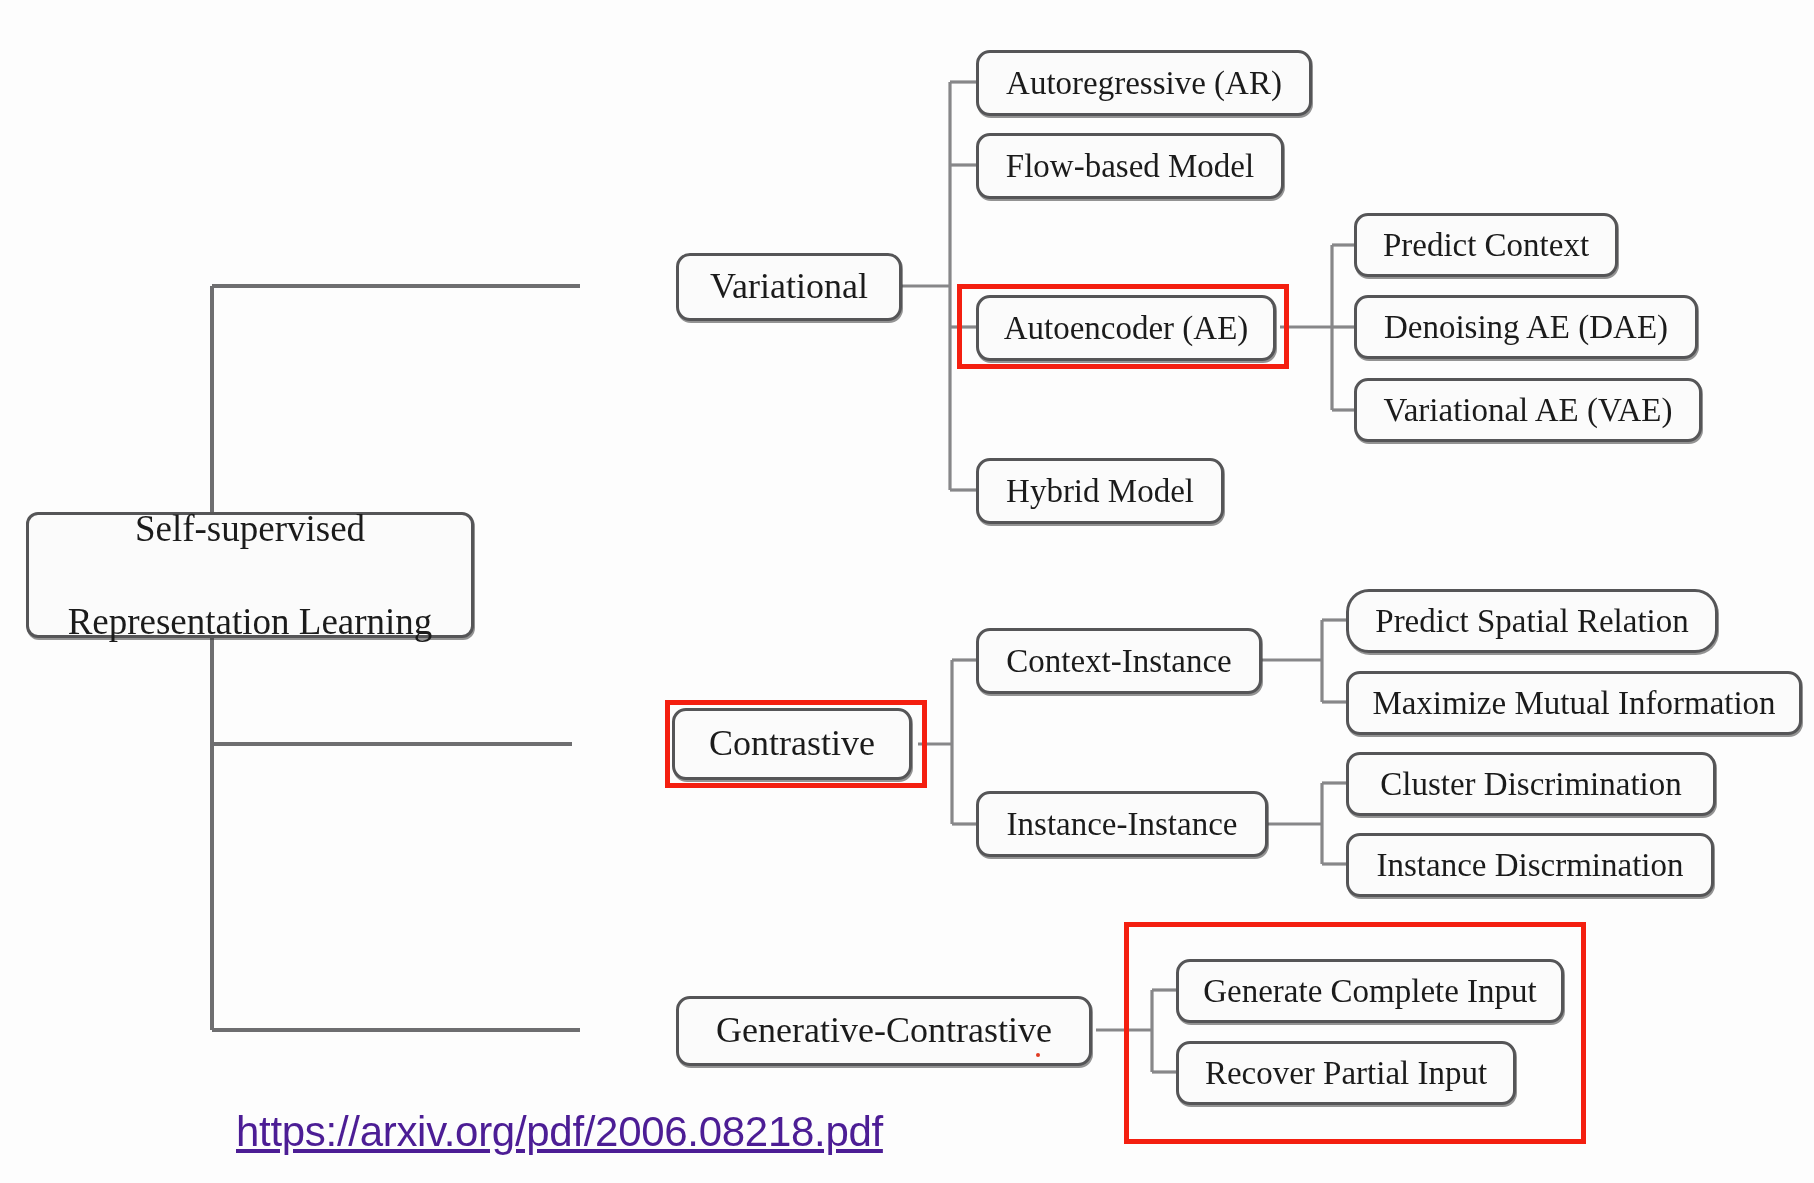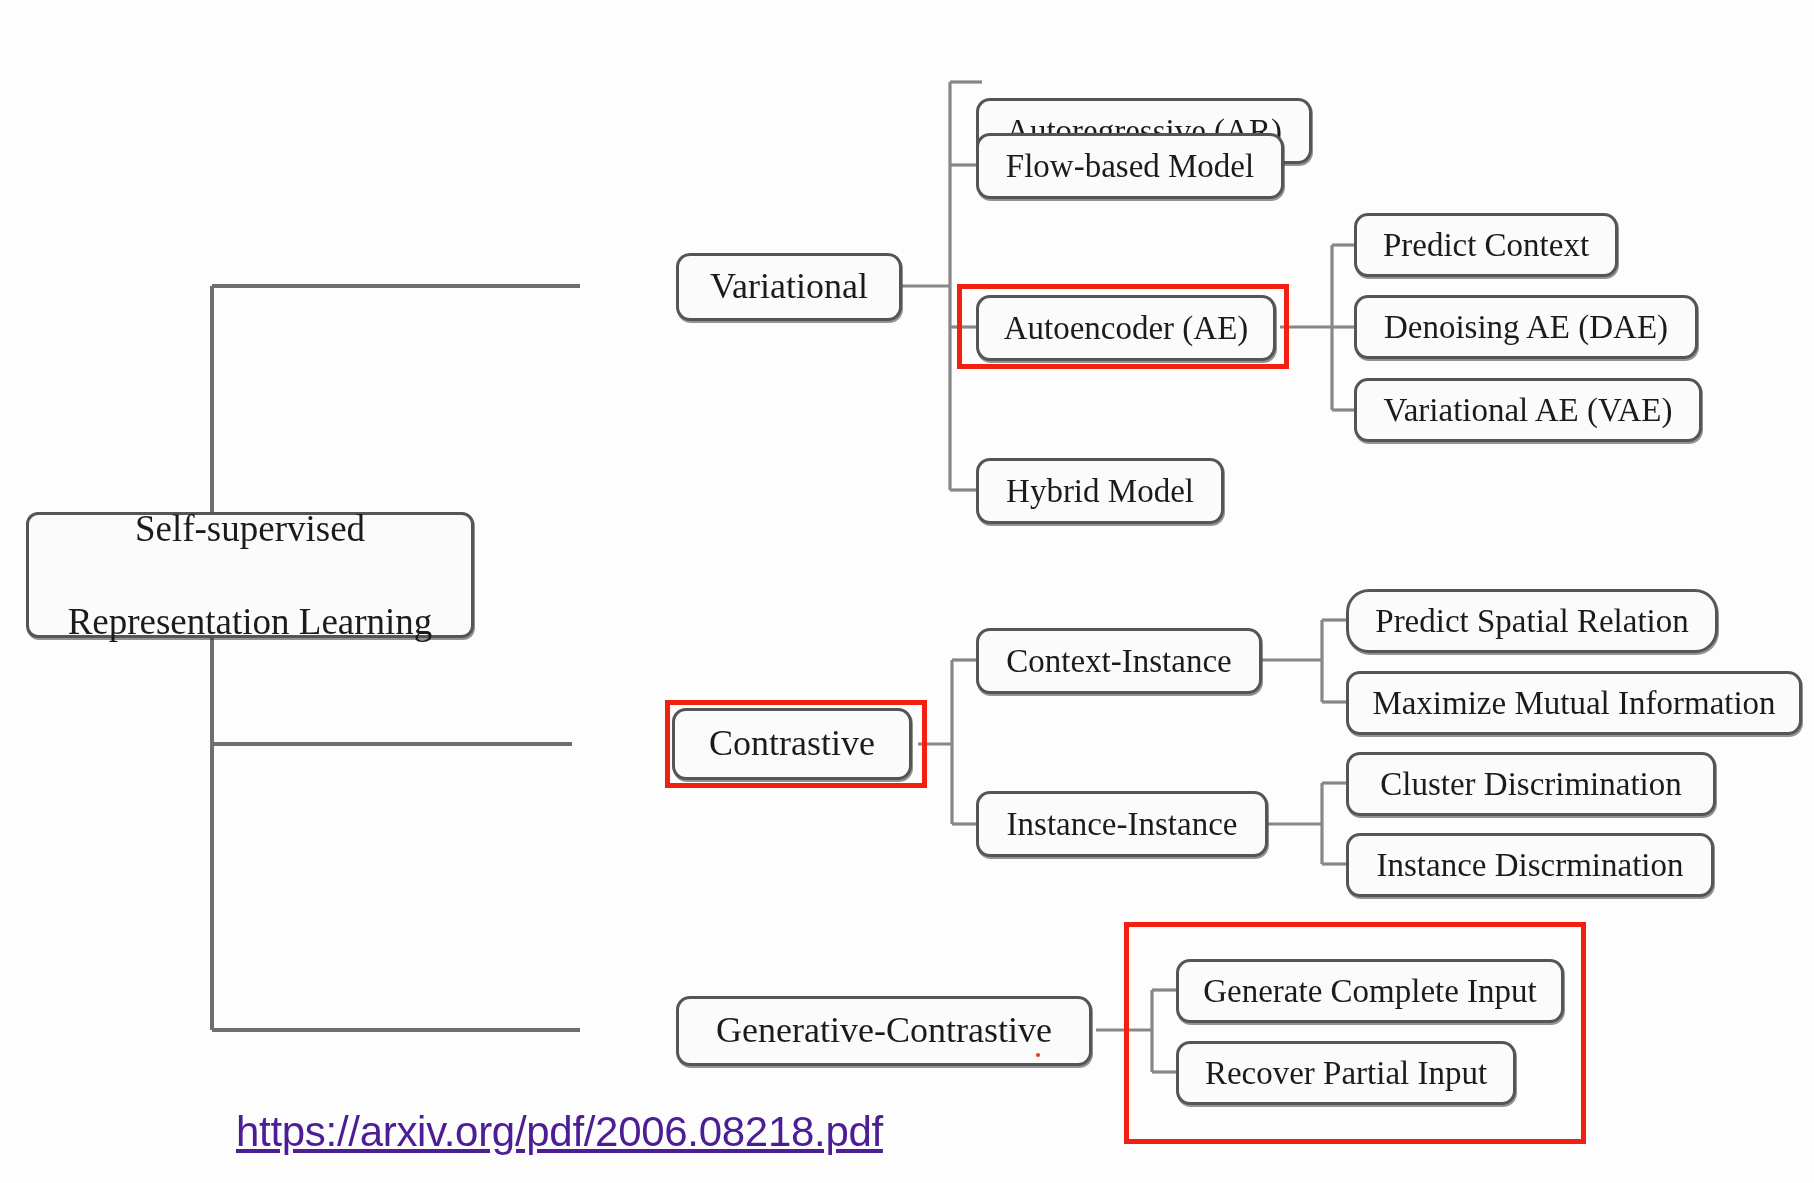--- a/index.html
+++ b/index.html
@@ -145,21 +145,21 @@
 
   <div class="node level1" style="left:672px; top:708px; width:240px; height:72px;">
     <span>Contrastive</span>
   </div>
 
   <div class="node level1" style="left:676px; top:996px; width:416px; height:70px;">
     <span>Generative-Contrastive</span>
   </div>
   <div class="reddot" style="left:1036px; top:1053px;"></div>
 
-  <div class="node level2" style="left:976px; top:50px; width:336px; height:66px;margin-top:48px;">
+  <div class="node level2" style="left:976px; top:50px; width:336px; height:66px;">
     <span>Autoregressive (AR)</span>
   </div>
 
   <div class="node level2" style="left:976px; top:133px; width:308px; height:66px;">
     <span>Flow-based Model</span>
   </div>
 
   <div class="node level2" style="left:976px; top:295px; width:300px; height:66px;">
     <span>Autoencoder (AE)</span>
   </div>

